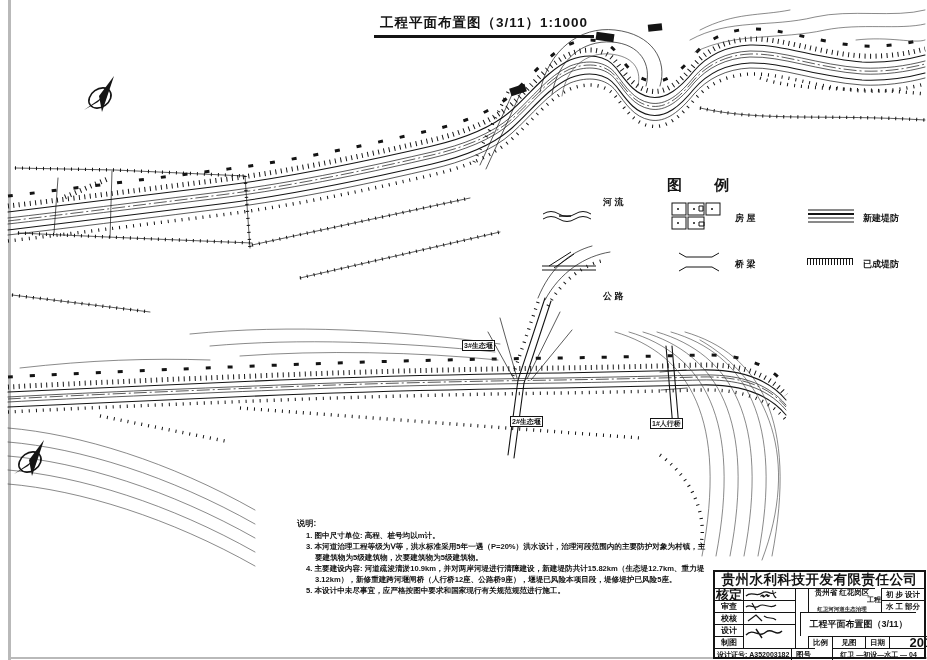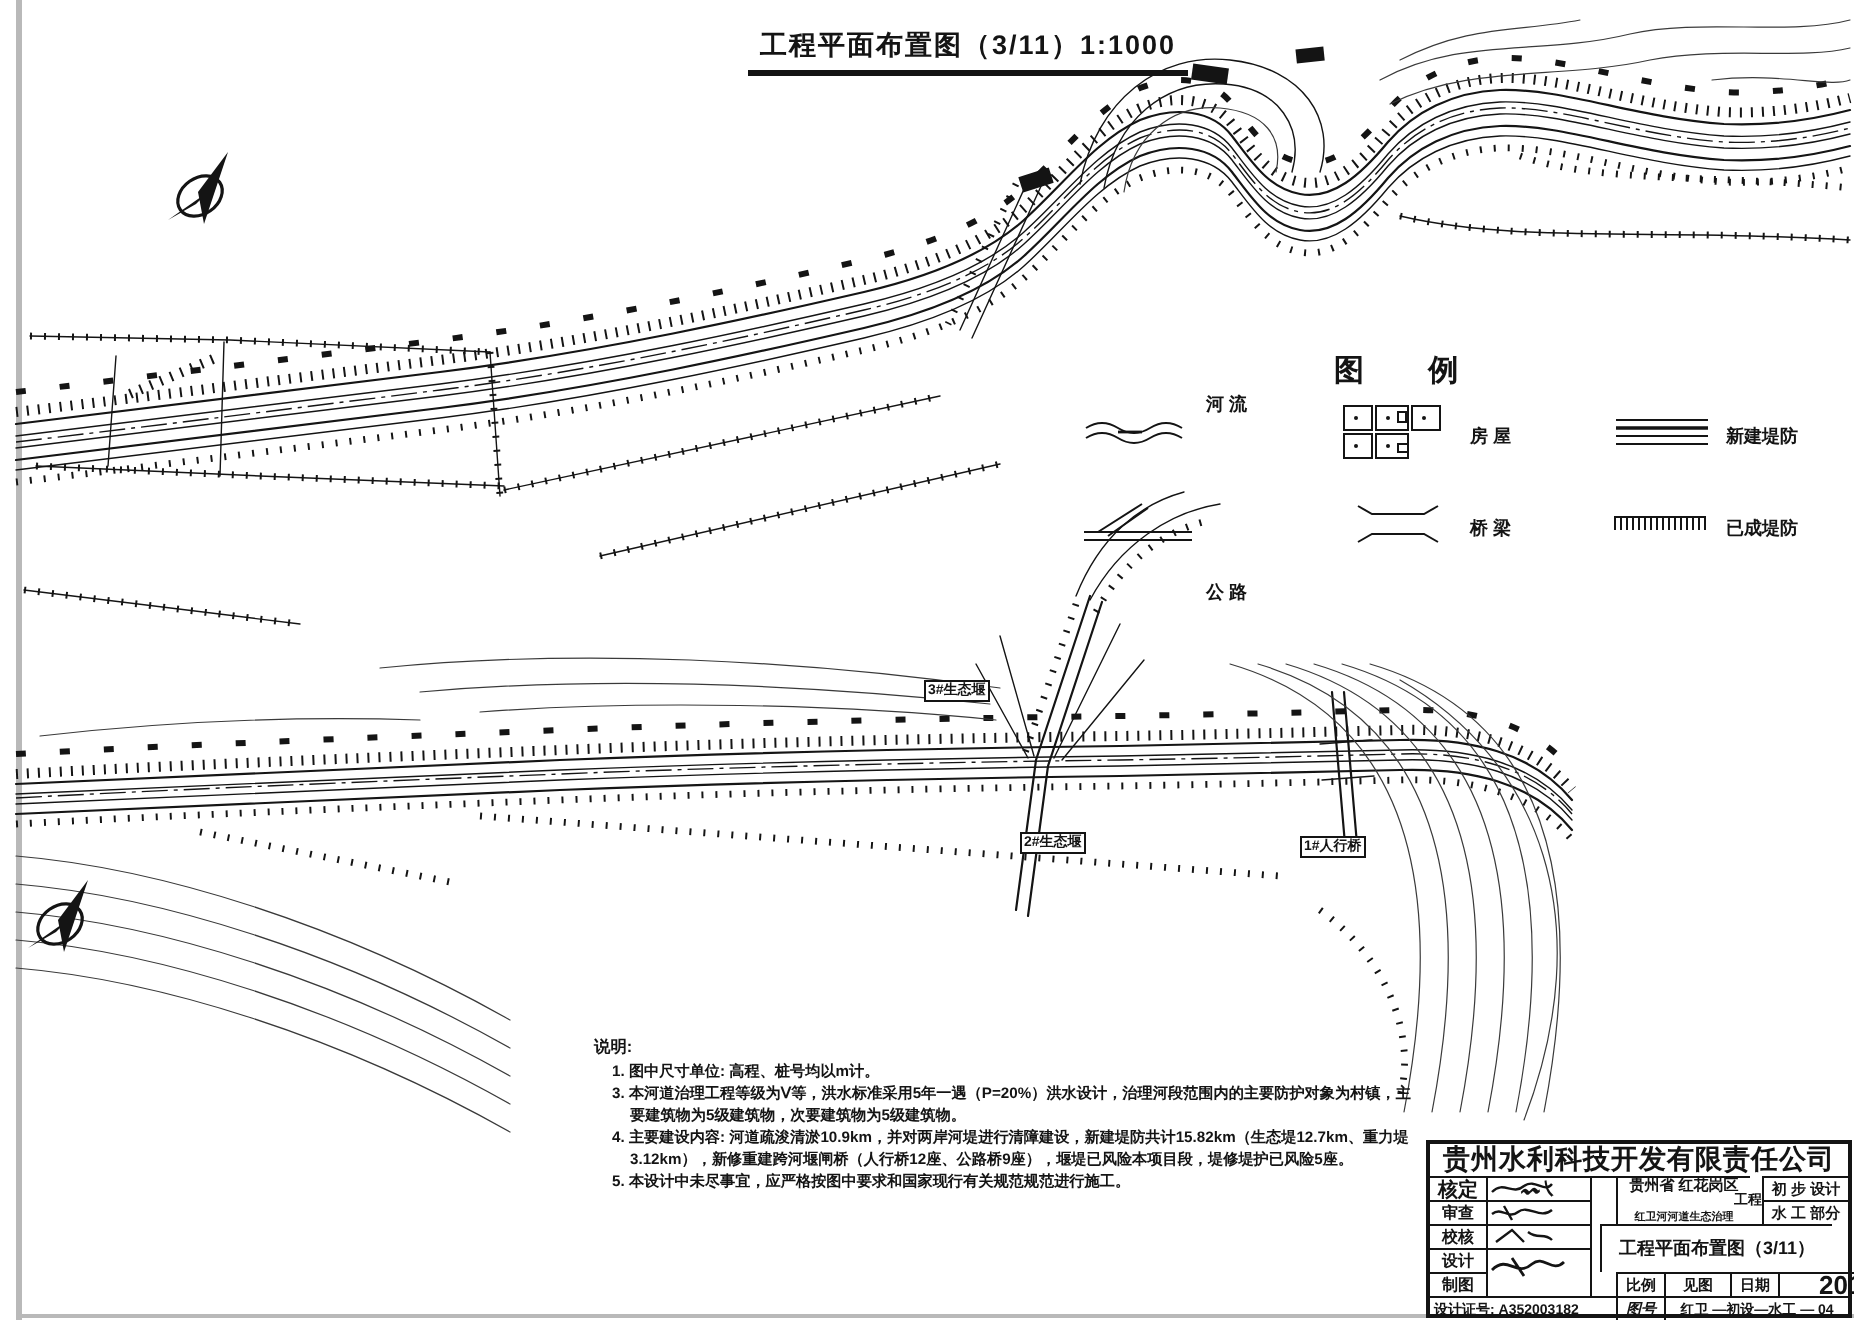--- a/index.html
+++ b/index.html
@@ -258,21 +258,21 @@
     <div class="nt-title">说明:</div>
     <div class="nt-line">1. 图中尺寸单位: 高程、桩号均以m计。</div>
     <div class="nt-line">3. 本河道治理工程等级为Ⅴ等，洪水标准采用5年一遇（P=20%）洪水设计，治理河段范围内的主要防护对象为村镇，主要建筑物为5级建筑物，次要建筑物为5级建筑物。</div>
     <div class="nt-line">4. 主要建设内容: 河道疏浚清淤10.9km，并对两岸河堤进行清障建设，新建堤防共计15.82km（生态堤12.7km、重力堤3.12km），新修重建跨河堰闸桥（人行桥12座、公路桥9座），堰堤已风险本项目段，堤修堤护已风险5座。</div>
     <div class="nt-line">5. 本设计中未尽事宜，应严格按图中要求和国家现行有关规范规范进行施工。</div>
   </div>
 
   <div id="tb">
     <div class="cell nb nt" id="tb-company">贵州水利科技开发有限责任公司</div>
 
-    <div class="cell nb" style="left:0;top:16px;width:28px;height:12px;font-size:10px;">核定</div>
+    <div class="cell nb" style="left:0;top:16px;width:28px;height:12px;font-size:13px;">核定</div>
     <div class="cell nb" style="left:0;top:28px;width:28px;height:12px;font-size:8px;">审查</div>
     <div class="cell nb" style="left:0;top:40px;width:28px;height:12px;font-size:8px;">校核</div>
     <div class="cell nb" style="left:0;top:52px;width:28px;height:12px;font-size:8px;">设计</div>
     <div class="cell nb" style="left:0;top:64px;width:28px;height:12px;font-size:8px;">制图</div>
 
     <div class="cell" style="left:28px;top:16px;width:52px;height:12px;">
         <span class="sig">〰㇏</span>
       <svg width="34" height="10">
           <path d="M2,7 C8,1 12,9 18,4 C24,0 28,8 32,3" fill="none" stroke="#141414" stroke-width="1.2"></path>
         </svg>
@@ -304,17 +304,17 @@
     <div class="cell" style="left:166px;top:28px;width:43px;height:12px;font-size:7.5px;">水 工 部分</div>
 
     <div class="cell" style="left:85px;top:40px;width:116px;height:24px;font-size:9px;">工程平面布置图（3/11）</div>
 
     <div class="cell" style="left:93px;top:64px;width:24px;height:12px;font-size:7.5px;">比例</div>
     <div class="cell" style="left:117px;top:64px;width:33px;height:12px;font-size:7.5px;">见图</div>
     <div class="cell" style="left:150px;top:64px;width:24px;height:12px;font-size:7.5px;">日期</div>
     <div class="cell" style="left:174px;top:64px;width:35px;height:12px;font-size:13px;padding-left:43px;">2019.10</div>
 
     <div class="cell nb" style="left:0;top:76px;width:93px;height:13px;font-size:7px;justify-content:flex-start;padding-left:2px;">设计证号: A352003182</div>
-    <div class="cell" style="left:93px;top:76px;width:24px;height:13px;font-size:7.5px;font-style:italic;">图号</div>
+    <div class="cell" style="left:76px;top:76px;width:24px;height:13px;font-size:7.5px;">图号</div>
     <div class="cell" style="left:117px;top:76px;width:92px;height:13px;font-size:7px;">红卫 —初设—水工 — 04</div>
   </div>
 
 </div>
 
 </body></html>

